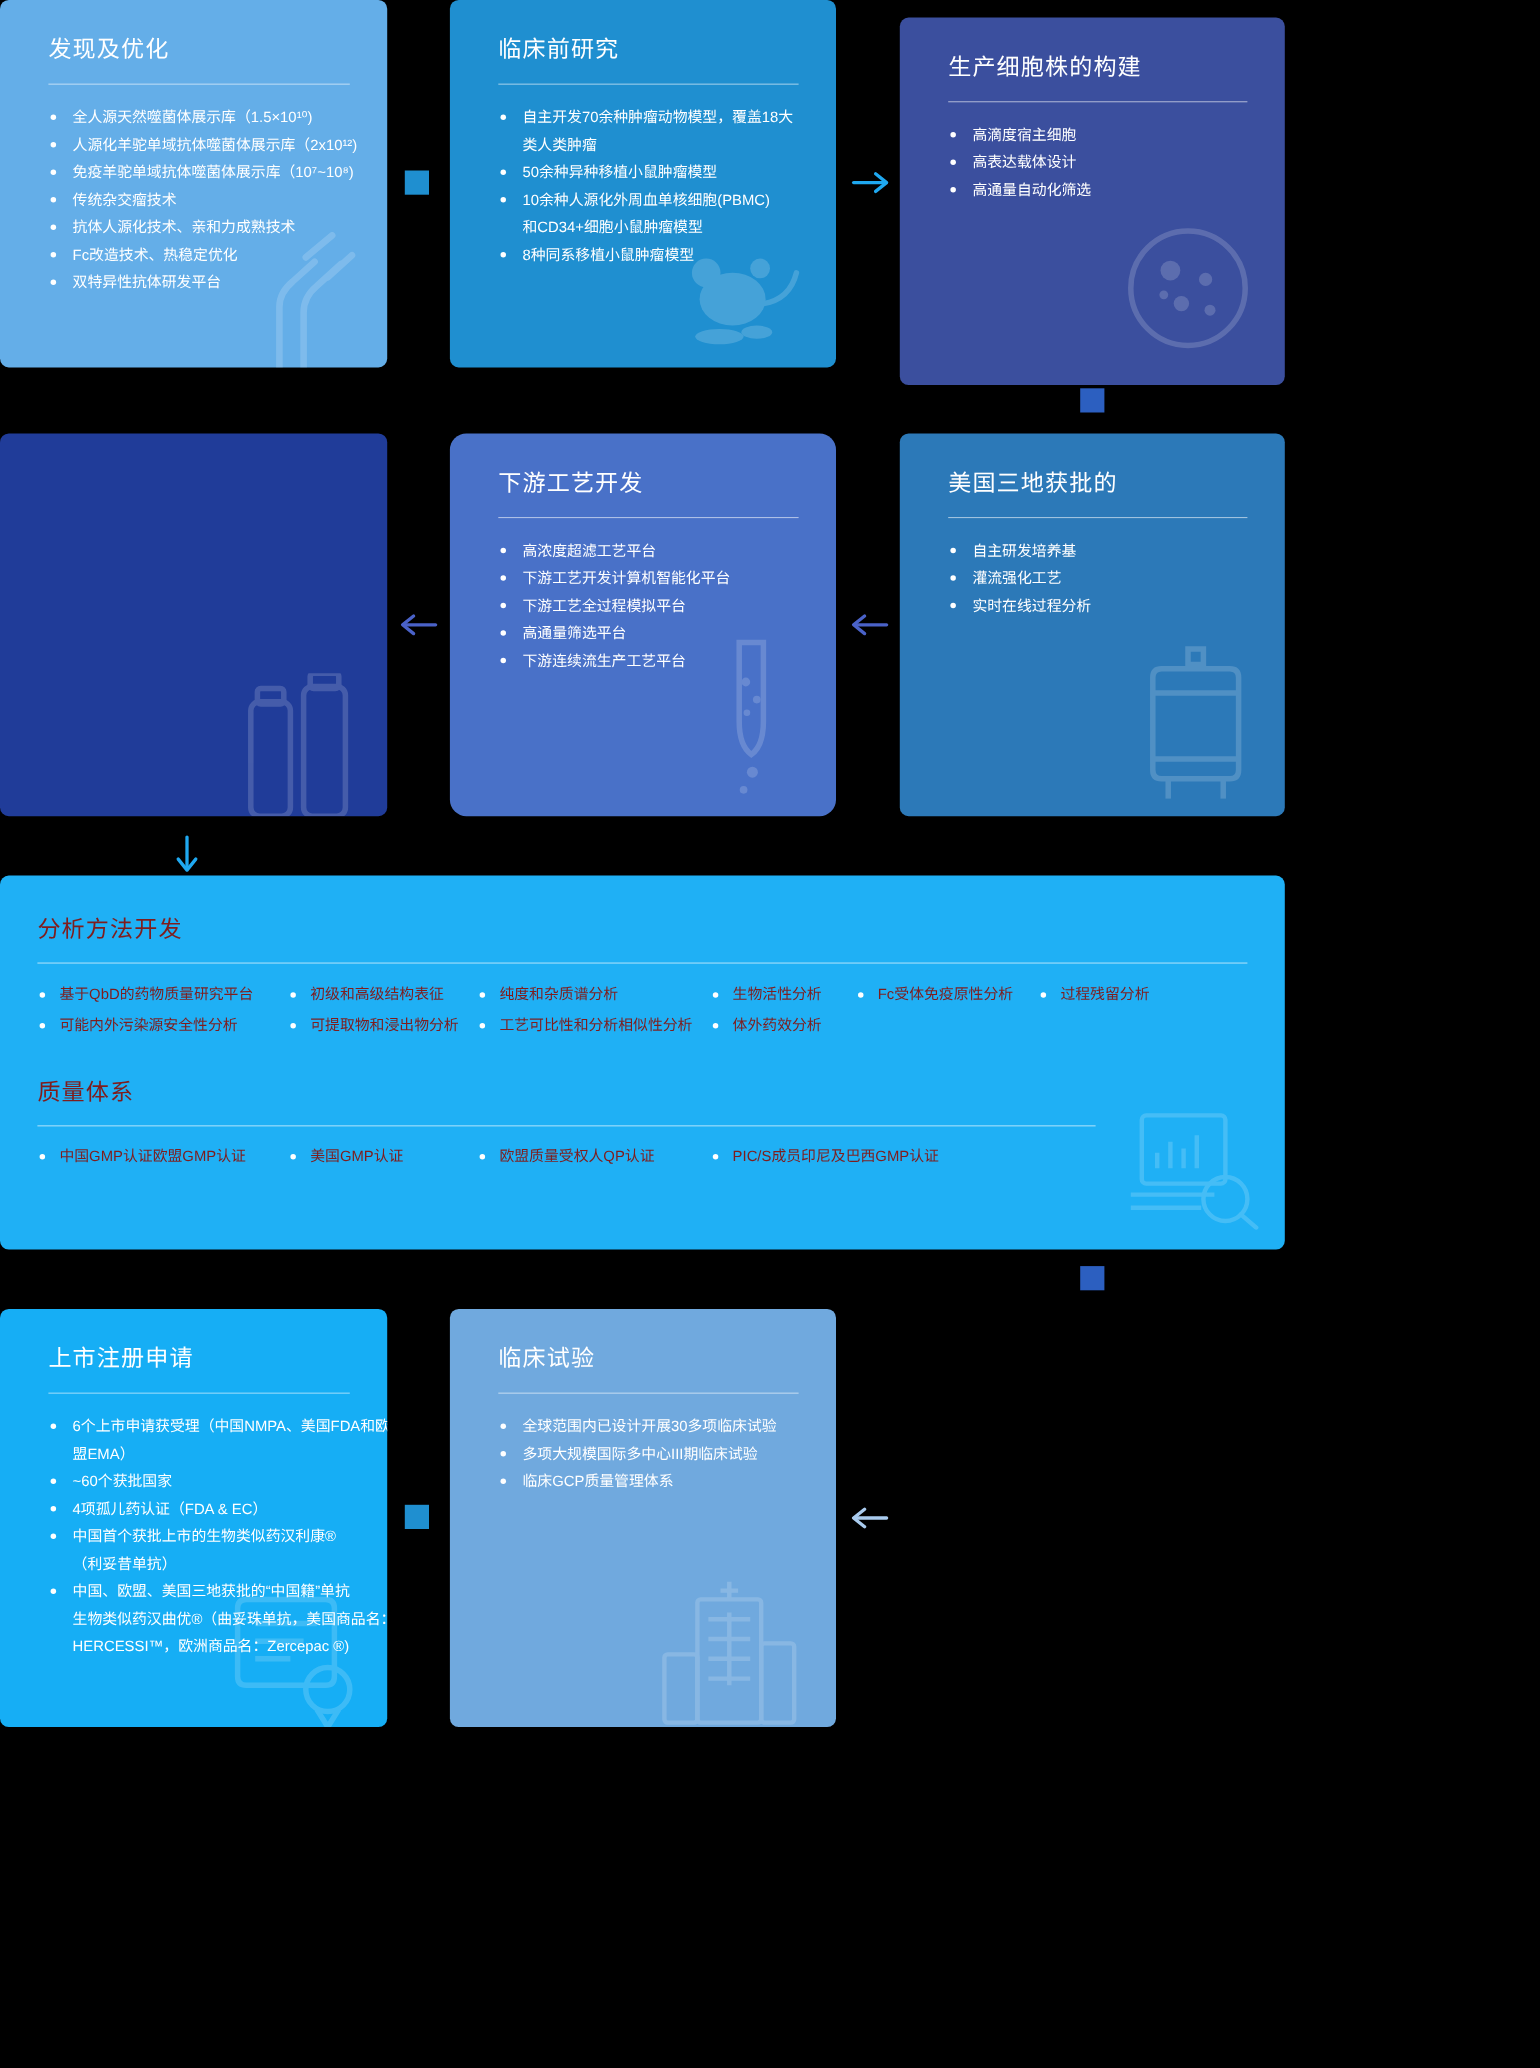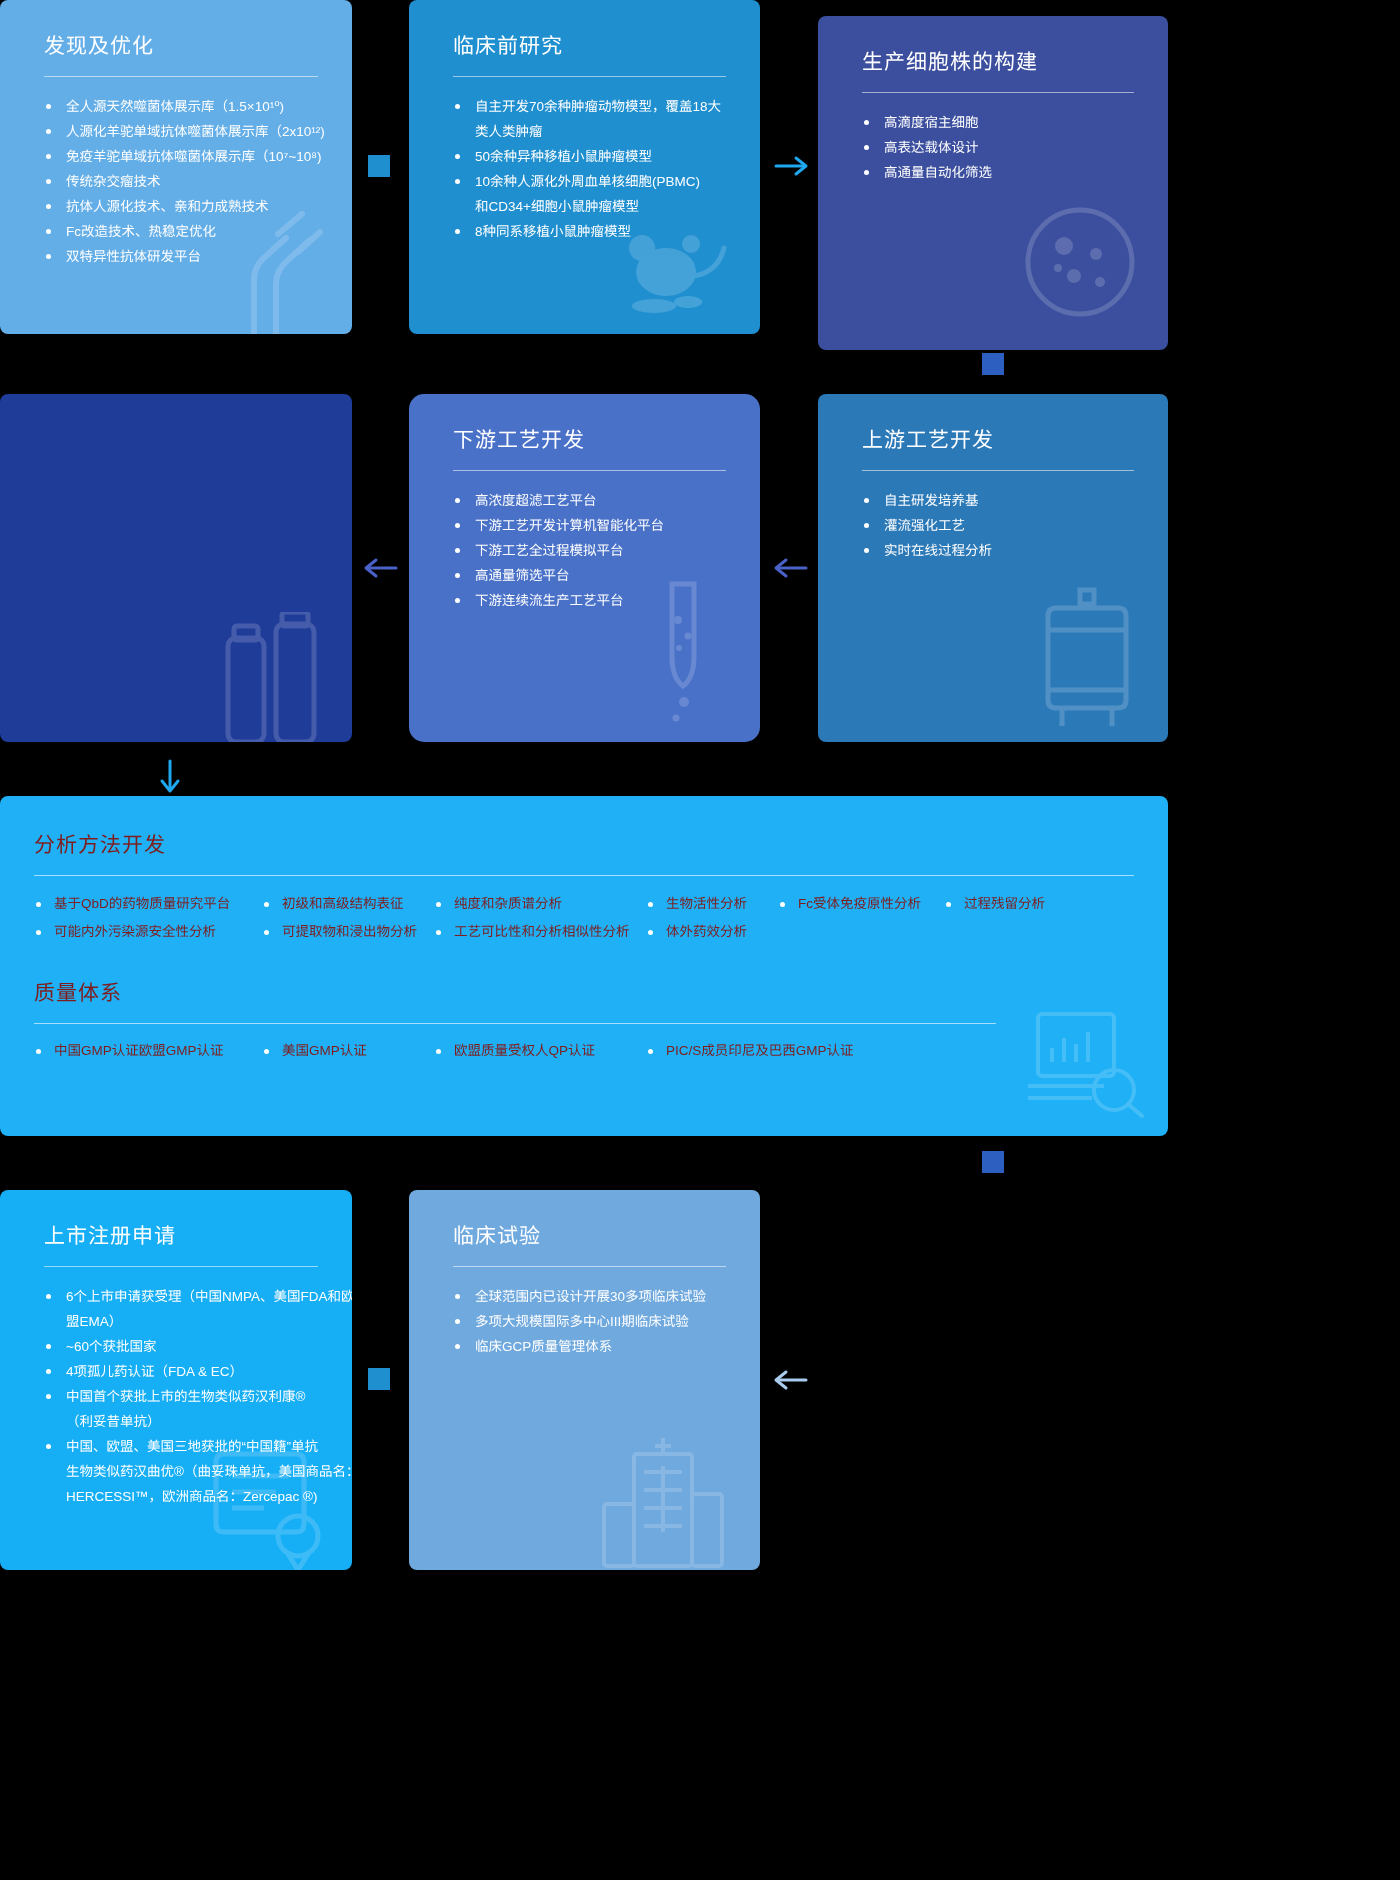--- a/index.html
+++ b/index.html
@@ -279,21 +279,21 @@
       <g fill="none" stroke="#ffffff" stroke-width="5">
         <path d="M48 4 h14 v14 h-14 z"></path>
         <path d="M24 22 h62 q8 0 8 8 v84 q0 8 -8 8 h-62 q-8 0 -8 -8 v-84 q0 -8 8 -8 z"></path>
         <line x1="16" y1="44" x2="94" y2="44"></line>
         <line x1="16" y1="104" x2="94" y2="104"></line>
         <line x1="30" y1="122" x2="30" y2="140"></line>
         <line x1="80" y1="122" x2="80" y2="140"></line>
       </g>
     </svg>
     <div class="card-inner">
-      <div class="card-title">上游工艺开发</div>
+      <div class="card-title">美国三地获批的</div>
       <div class="card-rule"></div>
       <ul class="bullets">
         <li>自主研发培养基</li>
         <li>灌流强化工艺</li>
         <li>实时在线过程分析</li>
       </ul>
     </div>
   </div>
 
   <div class="conn" style="left:150px; top:757px; width:40px; height:40px;">

